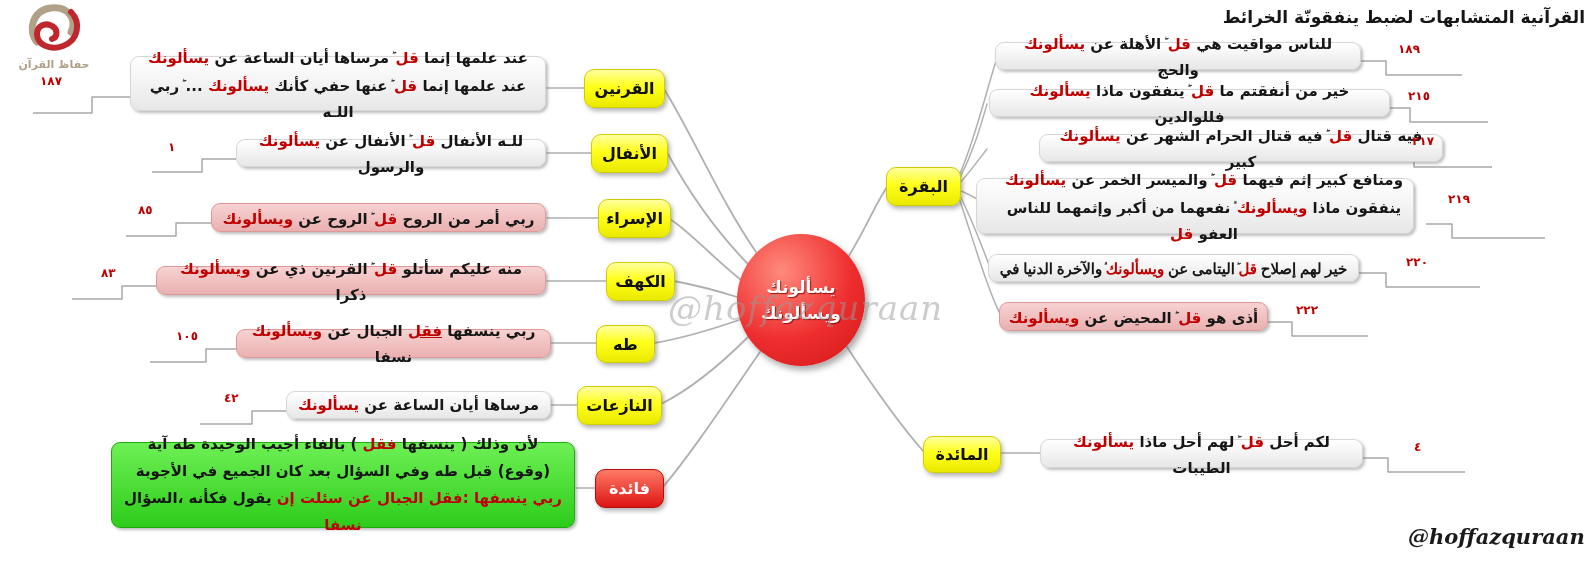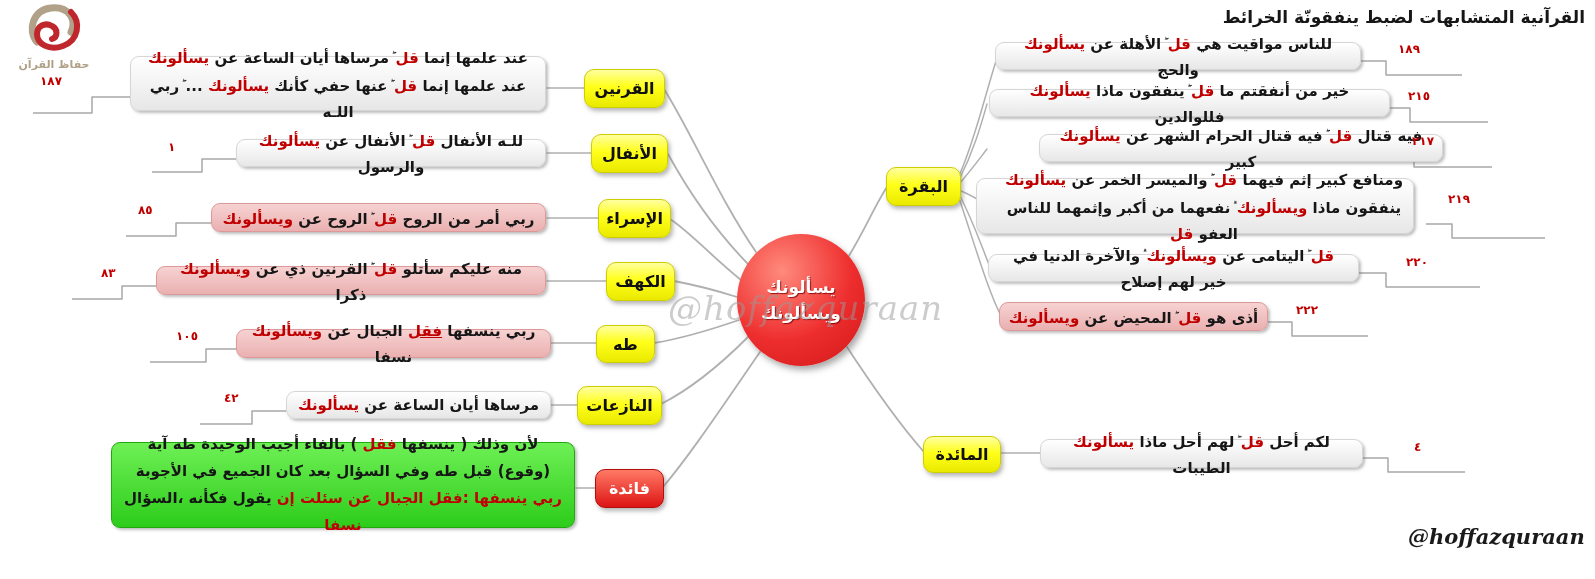--- a/index.html
+++ b/index.html
@@ -167,21 +167,21 @@
   </div>
 <div class="vbox" style="left:941px;top:89px;width:401px;height:28px;margin-left:48px;">
     <span><span class="w c-red">يسألونك</span> <span class="w c-black">ماذا</span> <span class="w c-black">ينفقون</span> <span class="w c-mark">ۖ</span> <span class="w c-red">قل</span> <span class="w c-black">ما</span> <span class="w c-black">أنفقتم</span> <span class="w c-black">من</span> <span class="w c-black">خير</span> <span class="w c-black">فللوالدين</span> </span>
   </div>
 <div class="vbox" style="left:1039px;top:134px;width:404px;height:28px;text-align:center;">
     <span><span class="w c-red">يسألونك</span> <span class="w c-black">عن</span> <span class="w c-black">الشهر</span> <span class="w c-black">الحرام</span> <span class="w c-black">قتال</span> <span class="w c-black">فيه</span> <span class="w c-mark">ۖ</span> <span class="w c-red">قل</span> <span class="w c-black">قتال</span> <span class="w c-black">فيه</span> <span class="w c-black">كبير</span> </span>
   </div>
 <div class="vbox" style="left:976px;top:178px;width:438px;height:56px;padding-left:26px;">
     <span><span class="w c-red">يسألونك</span> <span class="w c-black">عن</span> <span class="w c-black">الخمر</span> <span class="w c-black">والميسر</span> <span class="w c-mark">ۖ</span> <span class="w c-red">قل</span> <span class="w c-black">فيهما</span> <span class="w c-black">إثم</span> <span class="w c-black">كبير</span> <span class="w c-black">ومنافع</span> <span class="w c-black">للناس</span> <span class="w c-black">وإثمهما</span> <span class="w c-black">أكبر</span> <span class="w c-black">من</span> <span class="w c-black">نفعهما</span> <span class="w c-mark">ۗ</span> <span class="w c-red">ويسألونك</span> <span class="w c-black">ماذا</span> <span class="w c-black">ينفقون</span> <span class="w c-red">قل</span> <span class="w c-black">العفو</span> </span>
   </div>
-<div class="vbox" style="left:988px;top:254px;width:371px;height:28px;">
+<div class="vbox" style="left:988px;top:254px;width:371px;height:28px;font-family:Liberation Serif, serif;">
     <span><span class="w c-black">في</span> <span class="w c-black">الدنيا</span> <span class="w c-black">والآخرة</span> <span class="w c-mark">ۗ</span> <span class="w c-red">ويسألونك</span> <span class="w c-black">عن</span> <span class="w c-black">اليتامى</span> <span class="w c-mark">ۖ</span> <span class="w c-red">قل</span> <span class="w c-black">إصلاح</span> <span class="w c-black">لهم</span> <span class="w c-black">خير</span> </span>
   </div>
 <div class="vbox pink" style="left:999px;top:302px;width:269px;height:29px;">
     <span><span class="w c-red">ويسألونك</span> <span class="w c-black">عن</span> <span class="w c-black">المحيض</span> <span class="w c-mark">ۖ</span> <span class="w c-red">قل</span> <span class="w c-black">هو</span> <span class="w c-black">أذى</span> </span>
   </div>
 <div class="vbox" style="left:1040px;top:439px;width:323px;height:29px;">
     <span><span class="w c-red">يسألونك</span> <span class="w c-black">ماذا</span> <span class="w c-black">أحل</span> <span class="w c-black">لهم</span> <span class="w c-mark">ۖ</span> <span class="w c-red">قل</span> <span class="w c-black">أحل</span> <span class="w c-black">لكم</span> <span class="w c-black">الطيبات</span> </span>
   </div>
 
 <div class="vbox" style="left:130px;top:56px;width:416px;height:55px;">

